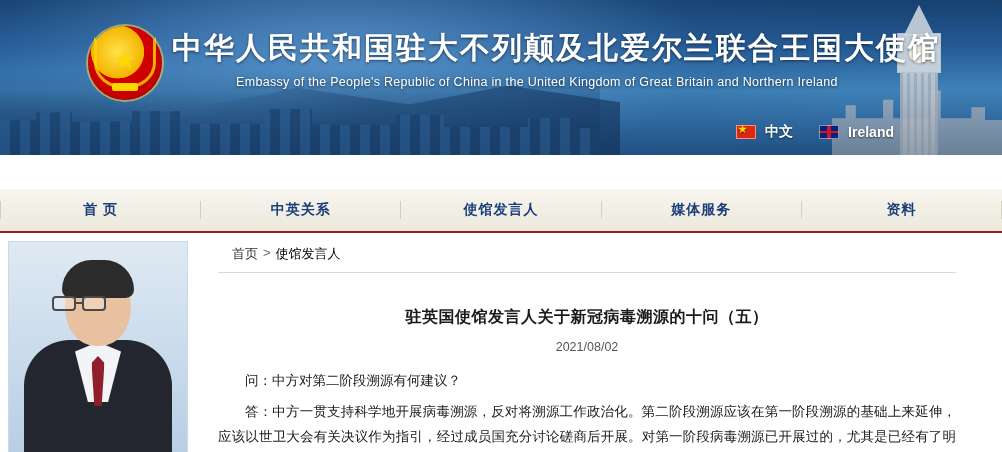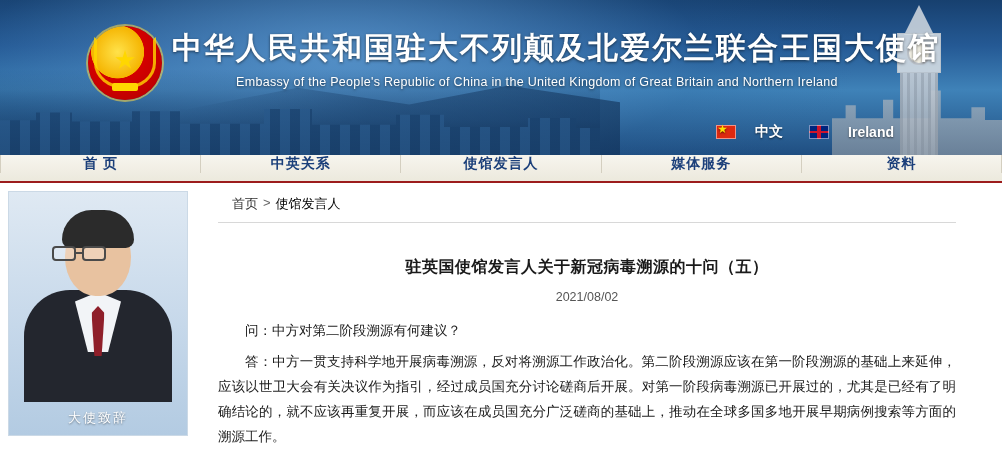--- a/index.html
+++ b/index.html
@@ -156,21 +156,21 @@
   .lang {
     position: absolute;
     right: 108px; bottom: 14px;
     display: flex;
     align-items: center;
     gap: 26px;
   }
   .lang-item {
     display: flex;
     align-items: center;
-    gap: 19px;
+    gap: 9px;
     color: #ffffff;
     font-size: 14px;
     font-weight: bold;
     text-shadow: 0 1px 2px rgba(0,0,0,.6);
     cursor: pointer;
   }
   .flag-cn {
     width: 20px; height: 14px;
     background: #de2910;
     border: 1px solid rgba(255,255,255,.5);
@@ -187,25 +187,26 @@
     background:
       linear-gradient(to bottom, transparent 40%, #cf142b 40%, #cf142b 60%, transparent 60%),
       linear-gradient(to right, transparent 40%, #cf142b 40%, #cf142b 60%, transparent 60%),
       #00247d;
     position: relative;
   }
 
   
   .nav {
     width: 1002px;
-    height: 28px;
+    height: 44px;
     background: linear-gradient(180deg,#f7f5ee 0%, #ece9dd 100%);
     border-bottom: 2px solid #9c1c1c;
     display: flex;
-    align-items: flex-start;
+    align-items: center;
+    margin-top: 34px;
   }
   .nav-item {
     flex: 1 1 0;
     display: flex;
     align-items: center;
     justify-content: center;
     font-size: 14px;
     color: #1b3f7a;
     font-weight: bold;
     letter-spacing: 1px;

